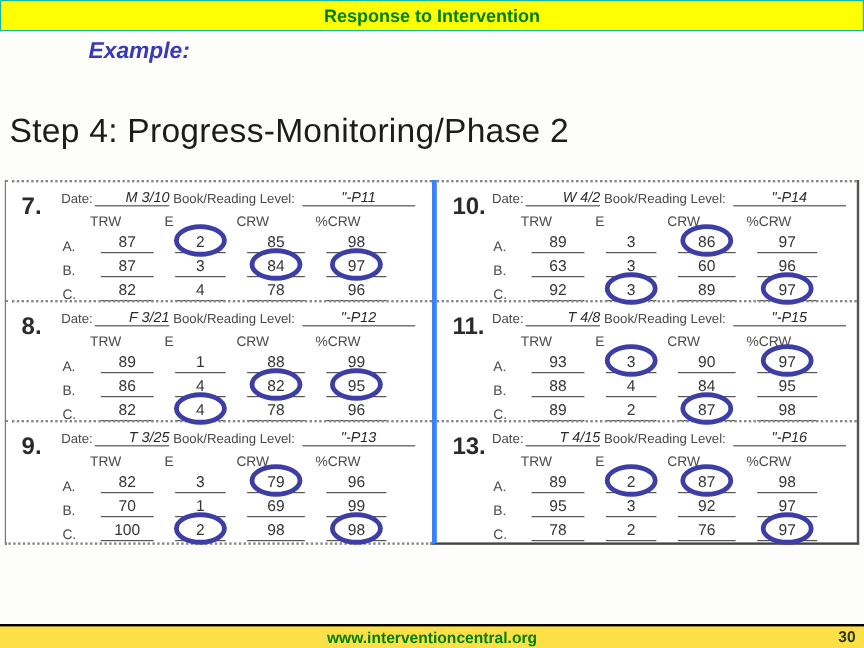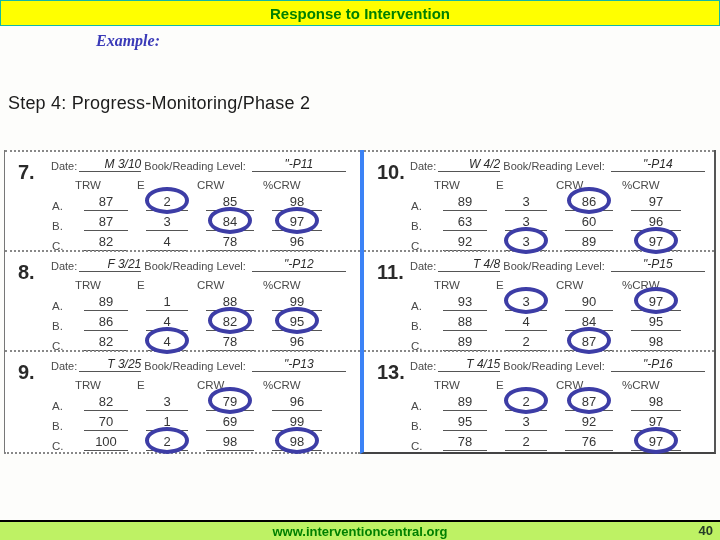--- a/index.html
+++ b/index.html
@@ -12,29 +12,29 @@
   
   .banner {
     position:absolute; top:0; left:0; width:720px; height:26px;
     background:#ffff00; border:1px solid #14b8a6;
     display:flex; align-items:center; justify-content:center;
   }
   .banner-title { font-size:15px; font-weight:bold; color:#008000; }
 
   
   .example {
-    position:absolute; top:29px; left:68px; width:120px;
+    position:absolute; top:29px; left:56px; width:120px;
     text-align:center; font-style:italic; color:#3a3ab8;
-    font-size:16px; line-height:1.45; font-weight:bold;font-family:Liberation Serif, serif;
+    font-size:19px; line-height:1.45; font-weight:bold;
   }
 
   
   .step-title {
     position:absolute; top:93px; left:8px;
-    font-size:18px; color:#1c1c1c; letter-spacing:0.2px;
+    font-size:28px; color:#1c1c1c; letter-spacing:0.2px;
   }
 
   
   .worksheet {
     position:absolute; top:150px; left:4px; width:712px; height:304px;
     background:#ffffff; display:flex;
   }
   .panel { width:356px; height:304px; position:relative; }
   .panel-left  { border-left:1px solid #777; border-bottom:2px dotted #888; }
   .panel-right { border-left:4px solid #3b82f6; border-right:2px solid #555; border-bottom:2px solid #444; }
@@ -68,21 +68,21 @@
   .circle-annotation {
     position:absolute; left:50%; top:50%;
     width:44px; height:27px; transform:translate(-50%,-56%);
     border:4px solid #3d3da6; border-radius:50%;
     pointer-events:none; z-index:3;
   }
 
   
   .footer {
     position:absolute; left:0; bottom:0; width:720px; height:20px;
-    background:#bef264; border-top:2px solid #000000;
+    background:#fde047; border-top:2px solid #000000;
     display:flex; align-items:center; justify-content:center;
   }
   .footer-url { font-size:13px; font-weight:bold; color:#008000; }
   .footer-page {
     position:absolute; right:7px; top:1px;
     font-size:13px; font-weight:bold; color:#273d27;
   }
 </style>
 </head>
 <body>
@@ -285,14 +285,14 @@
           <span class="cell">2</span>
           <span class="cell">76</span>
           <span class="cell">97<span class="circle-annotation" style="border-color: rgb(61, 61, 166);"></span></span>
         </div>
       </div>
     </div>
 </div>
 
 <div class="footer">
   <span class="footer-url">www.interventioncentral.org</span>
-  <span class="footer-page">40</span>
+  <span class="footer-page">30</span>
 </div>
 
 </body></html>

